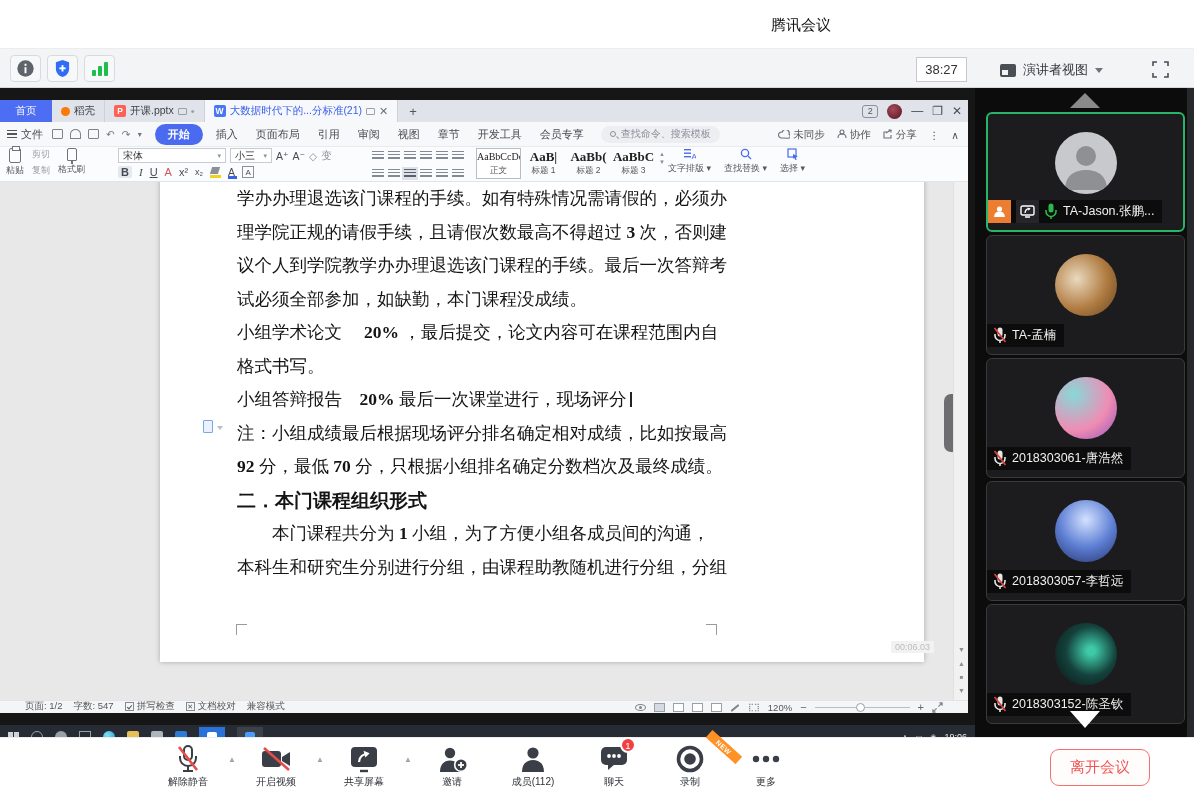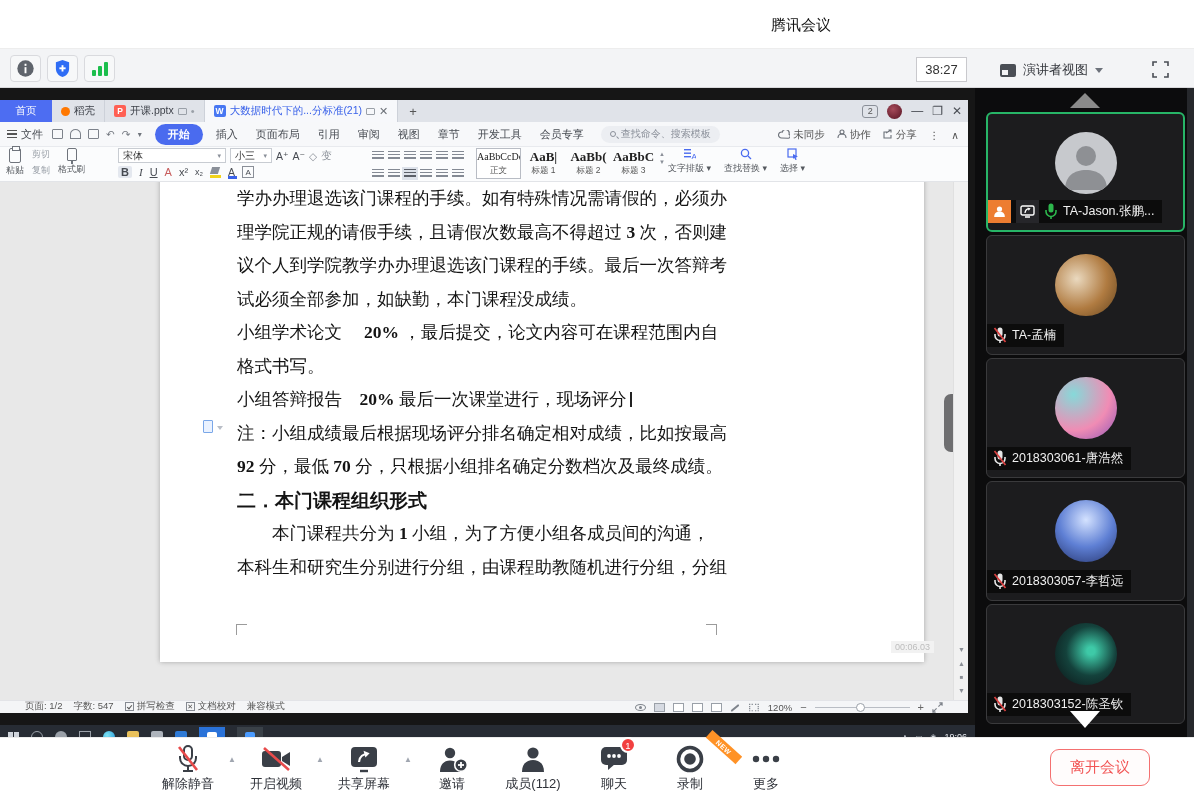--- a/index.html
+++ b/index.html
@@ -164,21 +164,21 @@
 .hostbadge{width:23px;height:23px;background:#ed7d31;display:flex;align-items:center;justify-content:center;flex:none}
 .sharebadge{width:23px;height:23px;background:#26262a;display:flex;align-items:center;justify-content:center;flex:none}
 .hint-down{position:absolute;left:50%;transform:translateX(-50%);bottom:9px;width:0;height:0;border-left:15px solid transparent;border-right:15px solid transparent;border-top:17px solid #fff}
 
 
 .bottombar{position:absolute;top:737px;left:0;width:1194px;height:58px;background:#fff;border-top:1px solid #ececec}
 .cbtns{position:absolute;left:150px;top:3px;display:flex;align-items:flex-start}
 .cbtn{position:relative;width:76px;height:54px;display:flex;flex-direction:column;align-items:center;cursor:default}
 .cbtn.wide{width:86px}
 .cicon{position:relative;height:31px;display:flex;align-items:center;justify-content:center;margin-top:2px}
-.clabel{font-size:13px;color:#2e3138;margin-top:1px;white-space:nowrap}
+.clabel{font-size:10px;color:#2e3138;margin-top:1px;white-space:nowrap}
 .carrow{width:12px;text-align:center;color:#a0a6b0;font-size:8px;margin-top:14px}
 .cbadge{position:absolute;top:-6px;right:-8px;min-width:16px;height:16px;border-radius:9px;background:#f24040;border:2px solid #fff;color:#fff;font-size:9.5px;display:flex;align-items:center;justify-content:center;padding:0 2px}
 .newribbon{position:absolute;top:1px;right:-16px;transform:rotate(42deg);background:#ff9226;color:#fff;font-size:7px;font-weight:bold;padding:1.5px 11px;letter-spacing:.5px}
 .leavebtn{position:absolute;right:44px;top:11px;height:37px;padding:0 19px;border:1px solid #f47070;border-radius:9px;color:#f25555;font-size:15px;display:flex;align-items:center;background:#fffcfc;cursor:default}
 </style>
 </head>
 <body>
 
 <div class="app">
 

